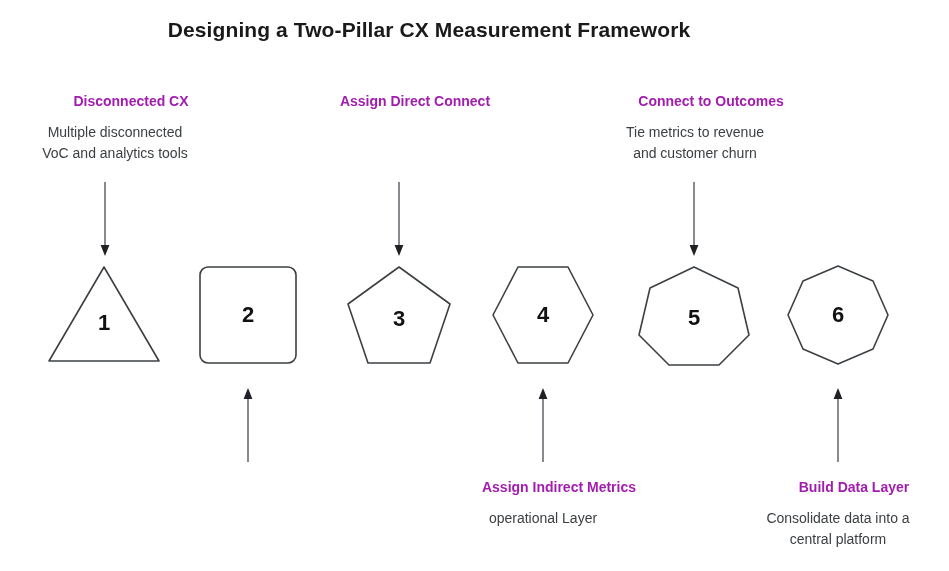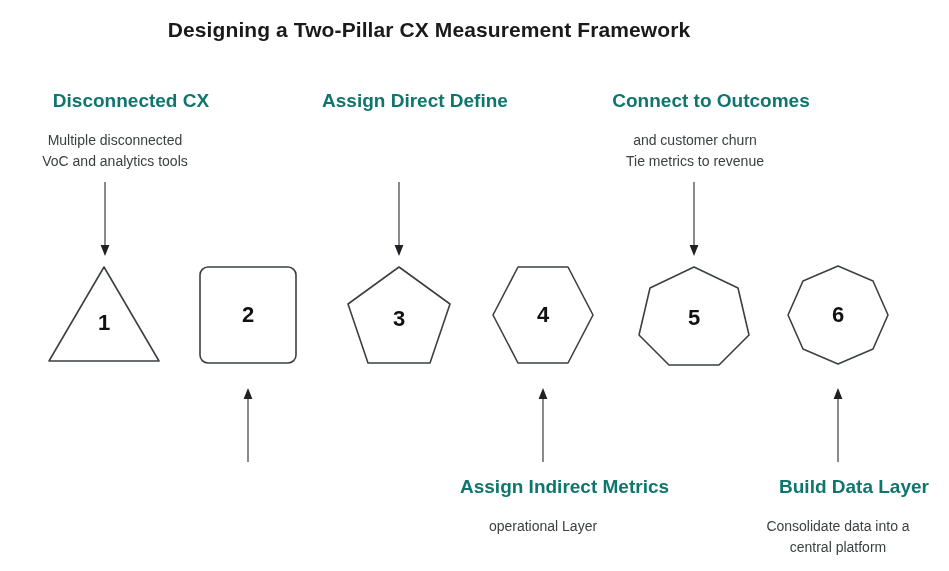--- a/index.html
+++ b/index.html
@@ -37,29 +37,29 @@
     height: 571px;
   }
 
   
   .label-block {
     position: absolute;
     width: 230px;
     text-align: center;
   }
   .label-heading {
-    font-size: 19px;
+    font-size: 14px;
     font-weight: bold;
-    color: #0f766e;
+    color: #a21caf;
     line-height: 18px;
     white-space: nowrap;
     padding-left: 32px;
   }
   .label-desc {
-    margin-top: 20px;
+    margin-top: 12px;
     font-size: 14px;
     font-weight: normal;
     color: #3c4043;
     line-height: 21px;
   }
   .label-desc .line { display: block; }
 
   
   .label-top-1 { left: 0px;   top: 92px; }
   .label-top-3 { left: 284px; top: 92px; }
@@ -143,28 +143,28 @@
 
   <div class="label-block label-top-1">
     <div class="label-heading">Disconnected CX</div>
     <div class="label-desc">
       <span class="line">Multiple disconnected</span>
       <span class="line">VoC and analytics tools</span>
     </div>
   </div>
 
   <div class="label-block label-top-3">
-    <div class="label-heading">Assign Direct Define</div>
+    <div class="label-heading">Assign Direct Connect</div>
   </div>
 
   <div class="label-block label-top-5">
     <div class="label-heading">Connect to Outcomes</div>
     <div class="label-desc">
+      <span class="line">Tie metrics to revenue</span>
       <span class="line">and customer churn</span>
-      <span class="line">Tie metrics to revenue</span>
     </div>
   </div>
 
 
   <div class="label-block label-bot-4">
     <div class="label-heading">Assign Indirect Metrics</div>
     <div class="label-desc">
       <span class="line">operational Layer</span>
     </div>
   </div>

